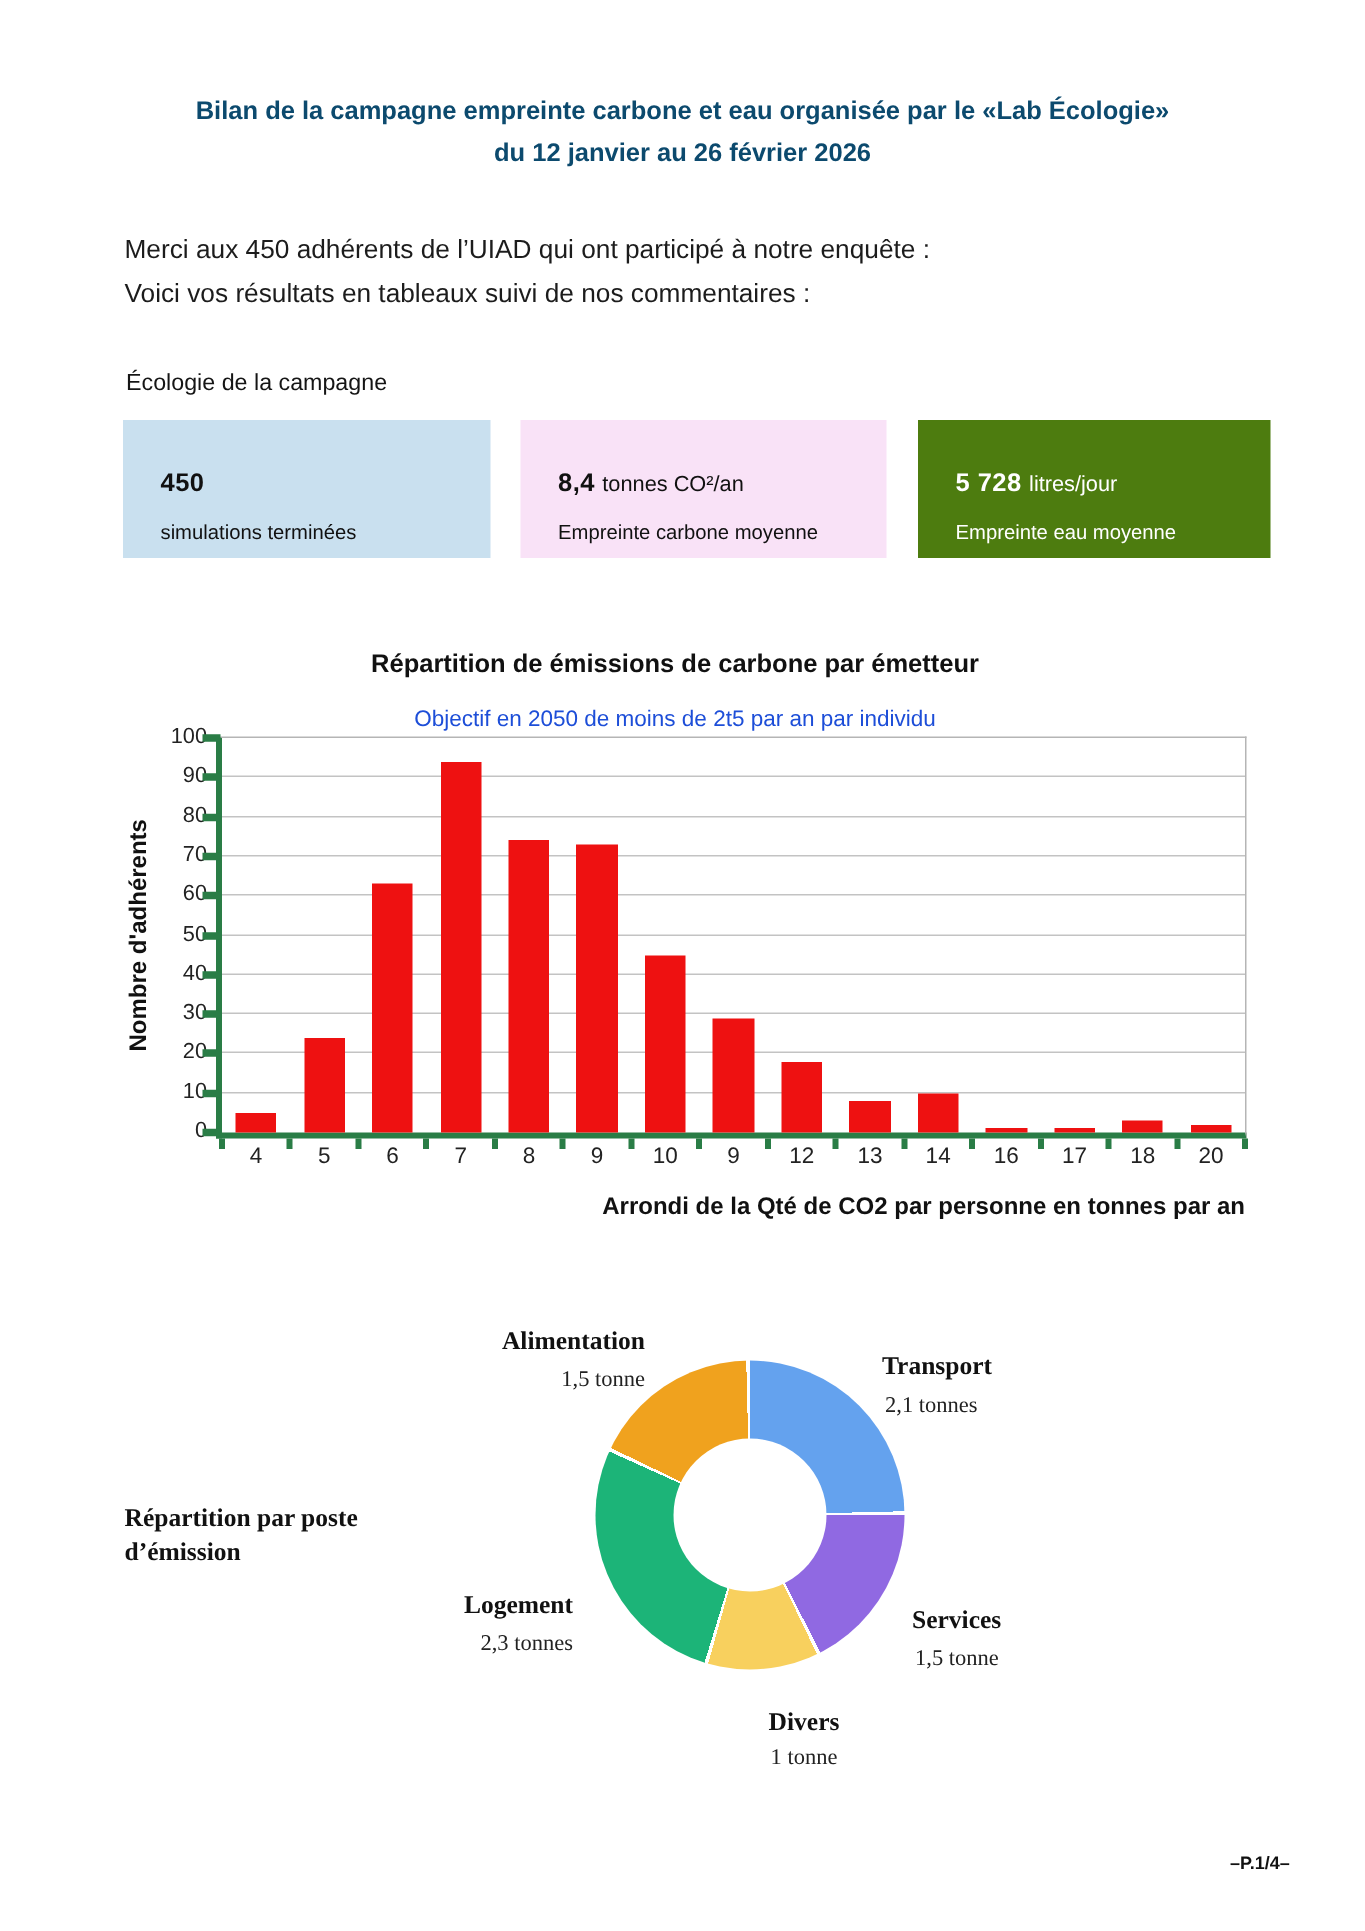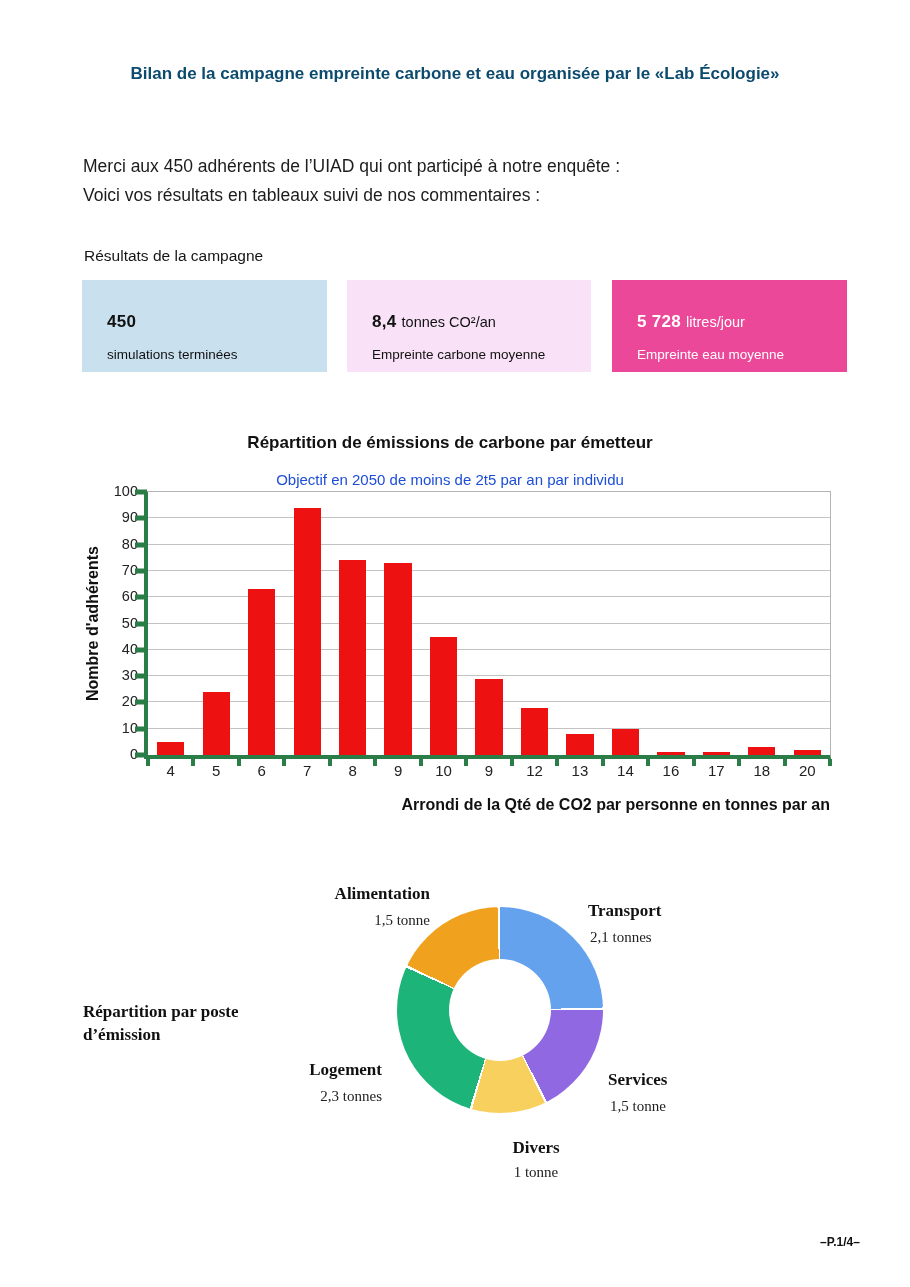--- a/index.html
+++ b/index.html
@@ -9,21 +9,21 @@
   
   .doc-title{position:absolute;top:60px;left:0;width:100%;text-align:center;
              font-size:17px;font-weight:bold;line-height:28px;color:#0c4a6e;}
   .intro{position:absolute;top:152px;left:83px;font-size:17.5px;line-height:29px;color:#1c1c1c;}
 
   
   .results-heading{position:absolute;top:247px;left:84px;font-size:15.5px;color:#151515;}
   .card{position:absolute;top:280px;height:92px;box-sizing:border-box;padding:32px 10px 0 25px;}
   .card-1{left:82px;width:245px;background:#c9e0ef;}
   .card-2{left:347px;width:244px;background:#f9e2f7;}
-  .card-3{left:612px;width:235px;background:#ec4899;color:#ffffff;}
+  .card-3{left:612px;width:235px;background:#4d7c0f;color:#ffffff;}
   .card-value{font-size:17px;font-weight:bold;letter-spacing:.3px;}
   .card-unit{font-size:14.5px;font-weight:normal;margin-left:5px;}
   .card-label{font-size:13.5px;margin-top:15px;}
 
   
   .chart-title{position:absolute;top:433px;left:60px;width:780px;text-align:center;
                font-size:17px;font-weight:bold;color:#111;}
   .chart-subtitle{position:absolute;top:471px;left:60px;width:780px;text-align:center;font-size:15px;}
   .ylabel{position:absolute;left:84px;top:492px;height:263px;width:24px;
           writing-mode:vertical-rl;transform:rotate(180deg);text-align:center;
@@ -66,28 +66,29 @@
   
   .footer{position:absolute;left:780px;top:1235px;font-size:12px;font-weight:bold;color:#111;margin-left:40px;}
 </style>
 </head>
 <body>
 
 <div class="page">
 
   <div class="doc-title">
     <div>Bilan de la campagne empreinte carbone et eau organisée par le «Lab Écologie»</div>
+    <div>du 12 janvier au 26 février 2026</div>
   </div>
 
   <div class="intro">
     <div>Merci aux 450 adhérents de l’UIAD qui ont participé à notre enquête :</div>
     <div>Voici vos résultats en tableaux suivi de nos commentaires :</div>
   </div>
 
-  <div class="results-heading">Résultats de la campagne</div>
+  <div class="results-heading">Écologie de la campagne</div>
 
   <div class="card card-1">
     <div>
       <span class="card-value">450</span><span class="card-unit"></span>
     </div>
     <div class="card-label">simulations terminées</div>
   </div>
 
   <div class="card card-2">
     <div>

